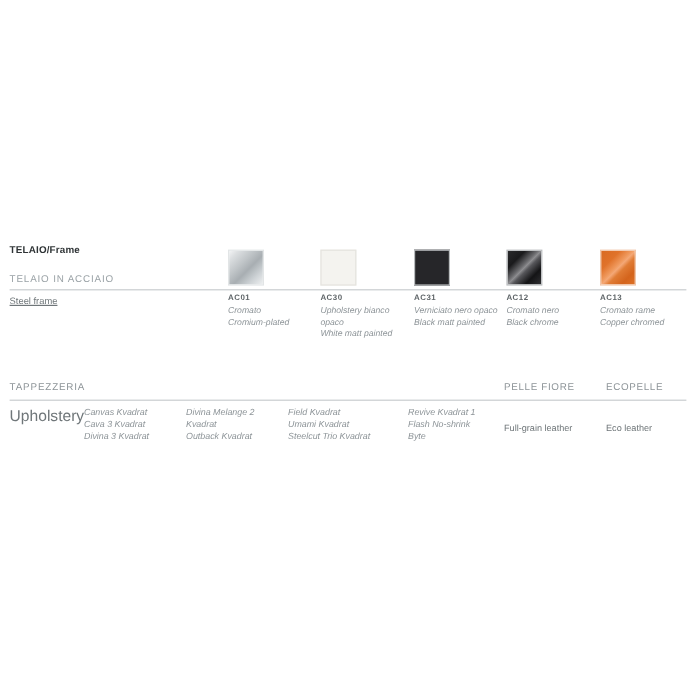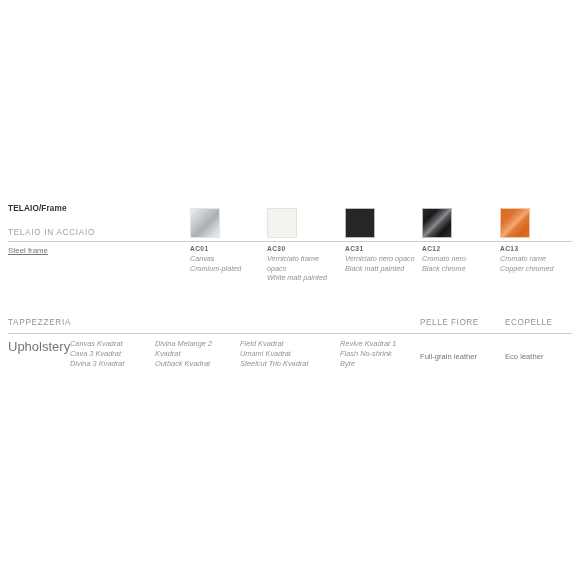--- a/index.html
+++ b/index.html
@@ -200,30 +200,30 @@
     <div class="frame-subheading">TELAIO IN ACCIAIO</div>
 
     <div class="rule rule-frame"></div>
 
     <div class="frame-rowlabel">Steel frame</div>
 
     <div class="swatch-col" style="left:190px;">
       <div class="swatch swatch-chrome"></div>
       <div class="swatch-code">AC01</div>
       <div class="swatch-desc">
-        <div>Canvas</div>
+        <div>Cromato</div>
         <div>Cromium-plated</div>
       </div>
     </div>
 
     <div class="swatch-col" style="left:267px;">
       <div class="swatch swatch-white"></div>
       <div class="swatch-code">AC30</div>
       <div class="swatch-desc">
-        <div>Verniciato frame</div>
+        <div>Upholstery bianco</div>
         <div>opaco</div>
         <div>White matt painted</div>
       </div>
     </div>
 
     <div class="swatch-col" style="left:345px;">
       <div class="swatch swatch-blackmatt"></div>
       <div class="swatch-code">AC31</div>
       <div class="swatch-desc">
         <div>Verniciato nero opaco</div>

